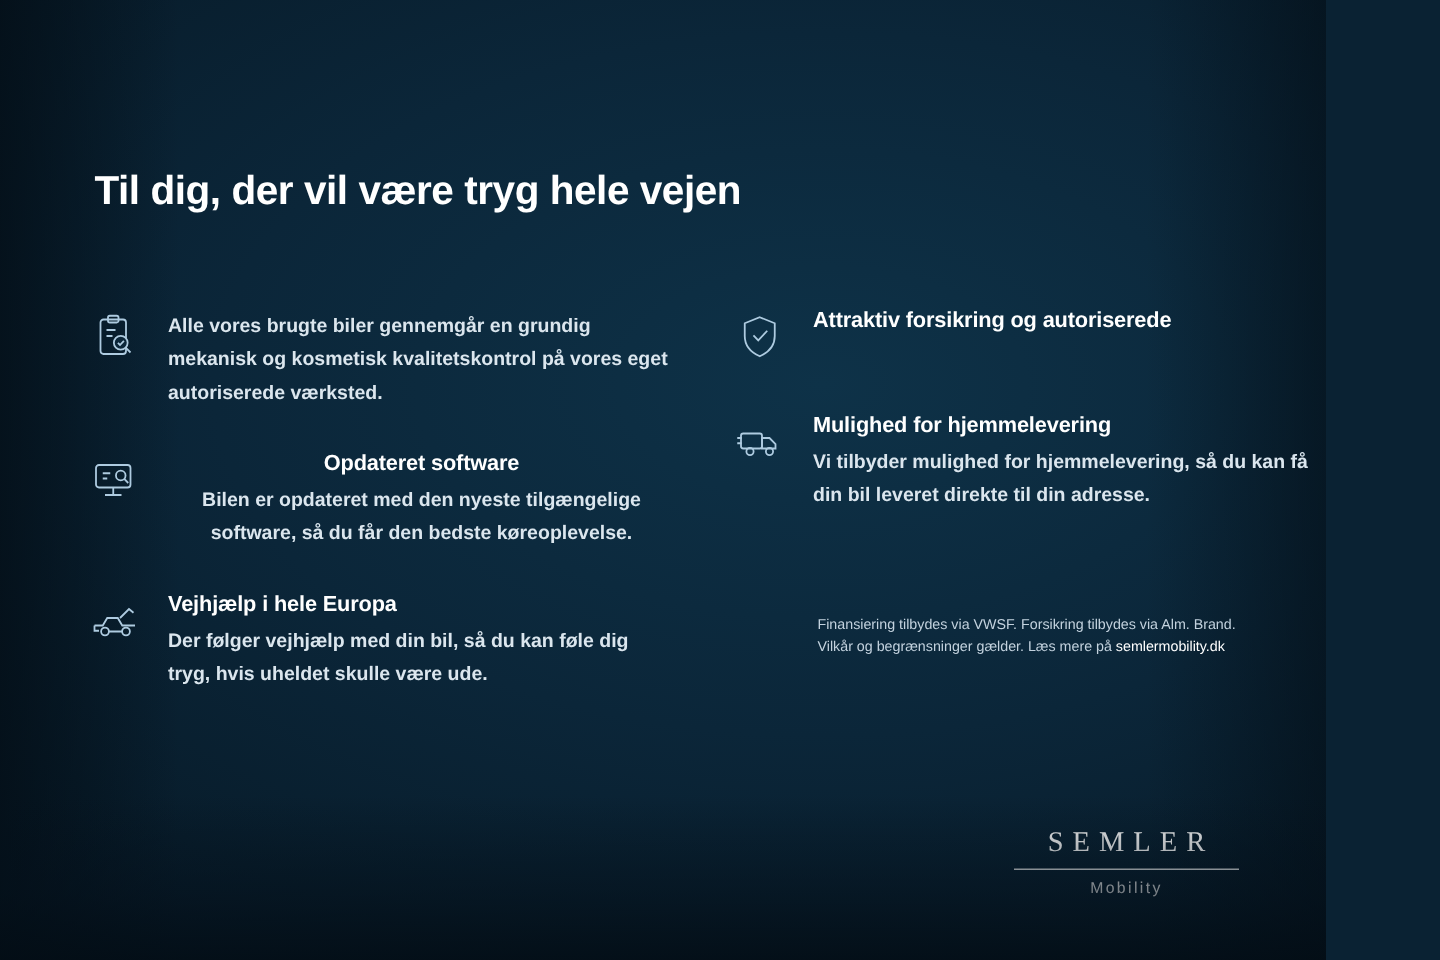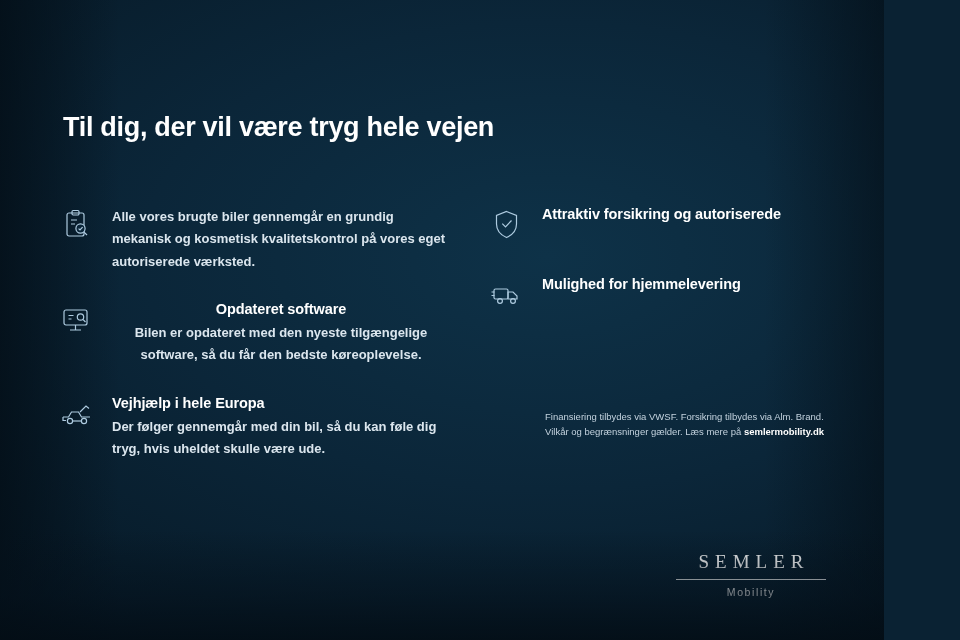--- a/index.html
+++ b/index.html
@@ -103,21 +103,21 @@
   .disclaimer {
     position: absolute;
     left: 545px;
     top: 409px;
     width: 340px;
     font-size: 9.5px;
     line-height: 1.62;
     color: #c3d2de;
   }
   .disclaimer b {
-    font-weight: bold;
+    font-weight: normal;
     color: #ffffff;
   }
 
   .logo {
     position: absolute;
     right: 58px;
     bottom: 42px;
     width: 150px;
     text-align: center;
   }
@@ -189,21 +189,21 @@
           <path d="M3 20h5.5l3-5h7l3 5H30"></path>
           <path d="M3 20v3.5h3"></path>
           <path d="M20 15l6-6 3 2.5"></path>
           <circle cx="10" cy="24" r="2.6"></circle>
           <circle cx="24" cy="24" r="2.6"></circle>
           <path d="M12.6 24h8.8"></path>
         </svg>
       </span>
       <div class="body">
         <h3>Vejhjælp i hele Europa</h3>
-        <p>Der følger gennemgår med din bil, så du kan føle dig tryg, hvis uheldet skulle være ude.</p>
+        <p>Der følger vejhjælp med din bil, så du kan føle dig tryg, hvis uheldet skulle være ude.</p>
       </div>
     </div>
 
   </div>
 
   <div class="col col-right">
 
     <div class="feature rightcol-gap-1">
       <span class="icon">
         <svg width="34" height="34" viewBox="0 0 34 34" fill="none" stroke="#aecbe0" stroke-width="1.2">
@@ -221,20 +221,21 @@
         <svg width="34" height="34" viewBox="0 0 34 34" fill="none" stroke="#aecbe0" stroke-width="1.2">
           <rect x="4" y="11" width="14" height="10" rx="1.5"></rect>
           <path d="M18 14h5l4 4v3h-9z"></path>
           <circle cx="10" cy="23" r="2.4"></circle>
           <circle cx="23" cy="23" r="2.4"></circle>
           <path d="M1.5 14h3M1.5 17.5h3"></path>
         </svg>
       </span>
       <div class="body">
         <h3>Mulighed for hjemmelevering</h3>
+        <p>Vi tilbyder mulighed for hjemmelevering, så du kan få din bil leveret direkte til din adresse.</p>
       </div>
     </div>
 
   </div>
 
   <div class="disclaimer">
     <div>Finansiering tilbydes via VWSF. Forsikring tilbydes via Alm. Brand.</div>
     <div>
       <span>Vilkår og begrænsninger gælder. Læs mere på </span><b>semlermobility.dk</b>
     </div>

